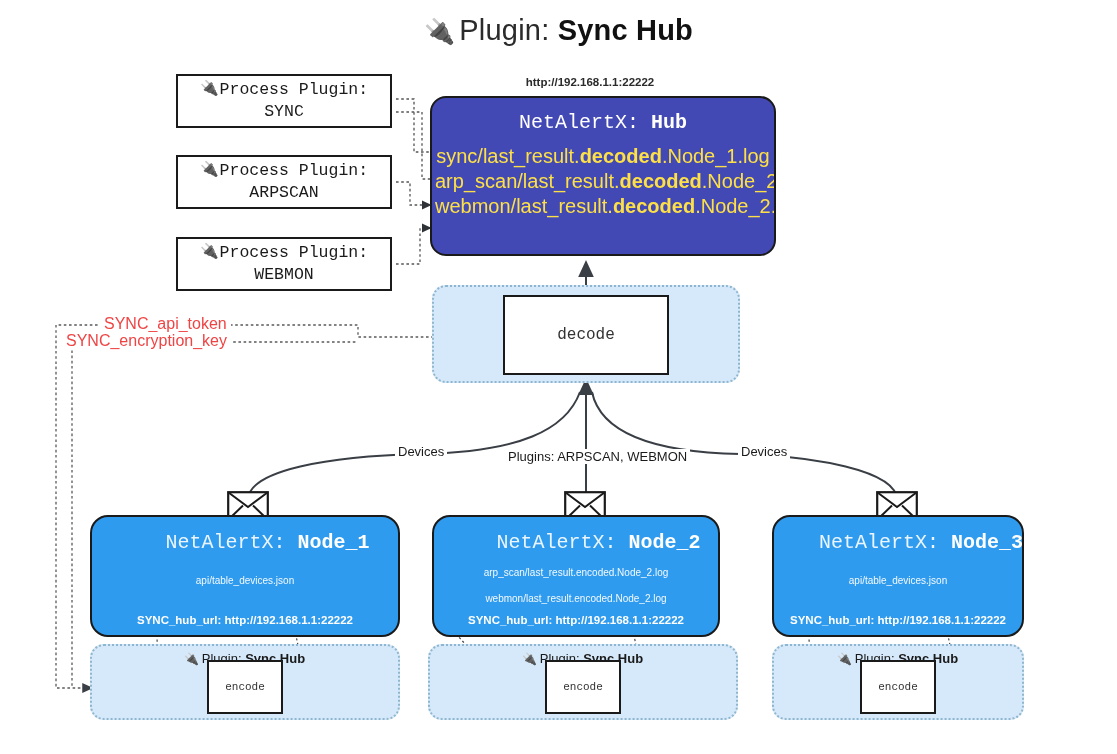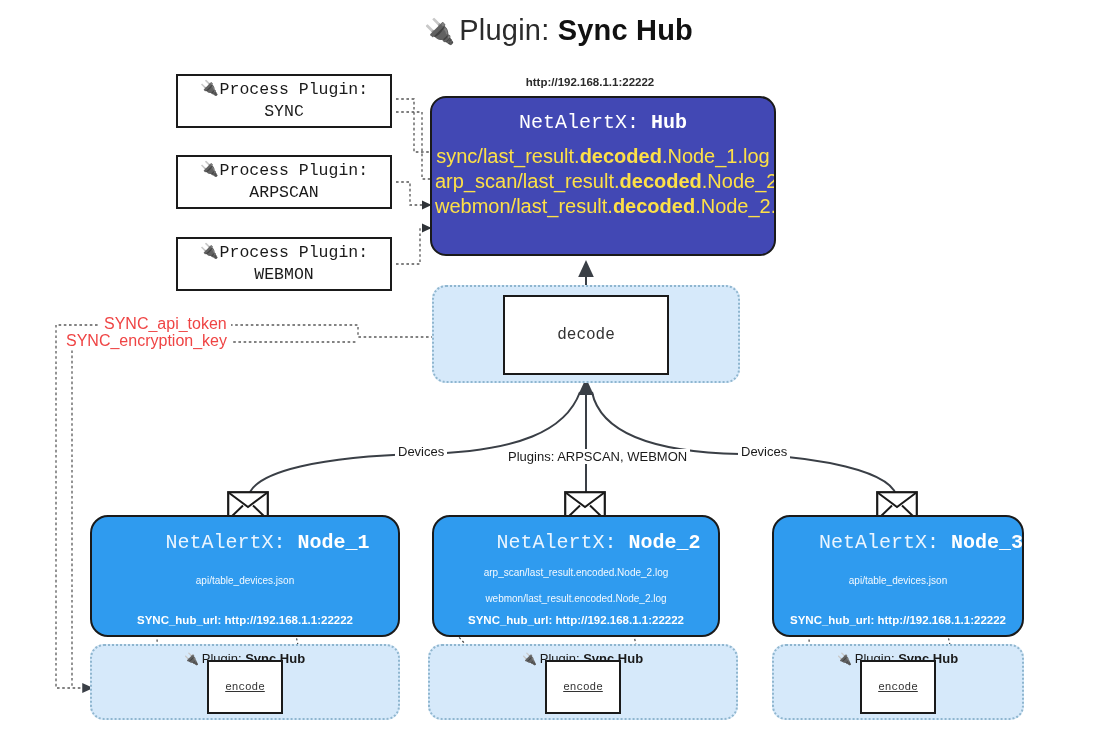--- a/index.html
+++ b/index.html
@@ -178,21 +178,20 @@
   .encode-box {
     position: absolute;
     width: 76px; height: 54px;
     background: #ffffff;
     border: 2px solid #1a1a1a;
     box-sizing: border-box;
     display: flex; align-items: center; justify-content: center;
     font-family: "Liberation Mono", monospace;
     font-size: 11px;
     color: #333;
-    text-decoration: underline;
   }
 
   
   .edge-label {
     position: absolute;
     font-size: 13px;
     color: #1a1a1a;
     background: #ffffff;
     padding: 0 3px;
     white-space: nowrap;

